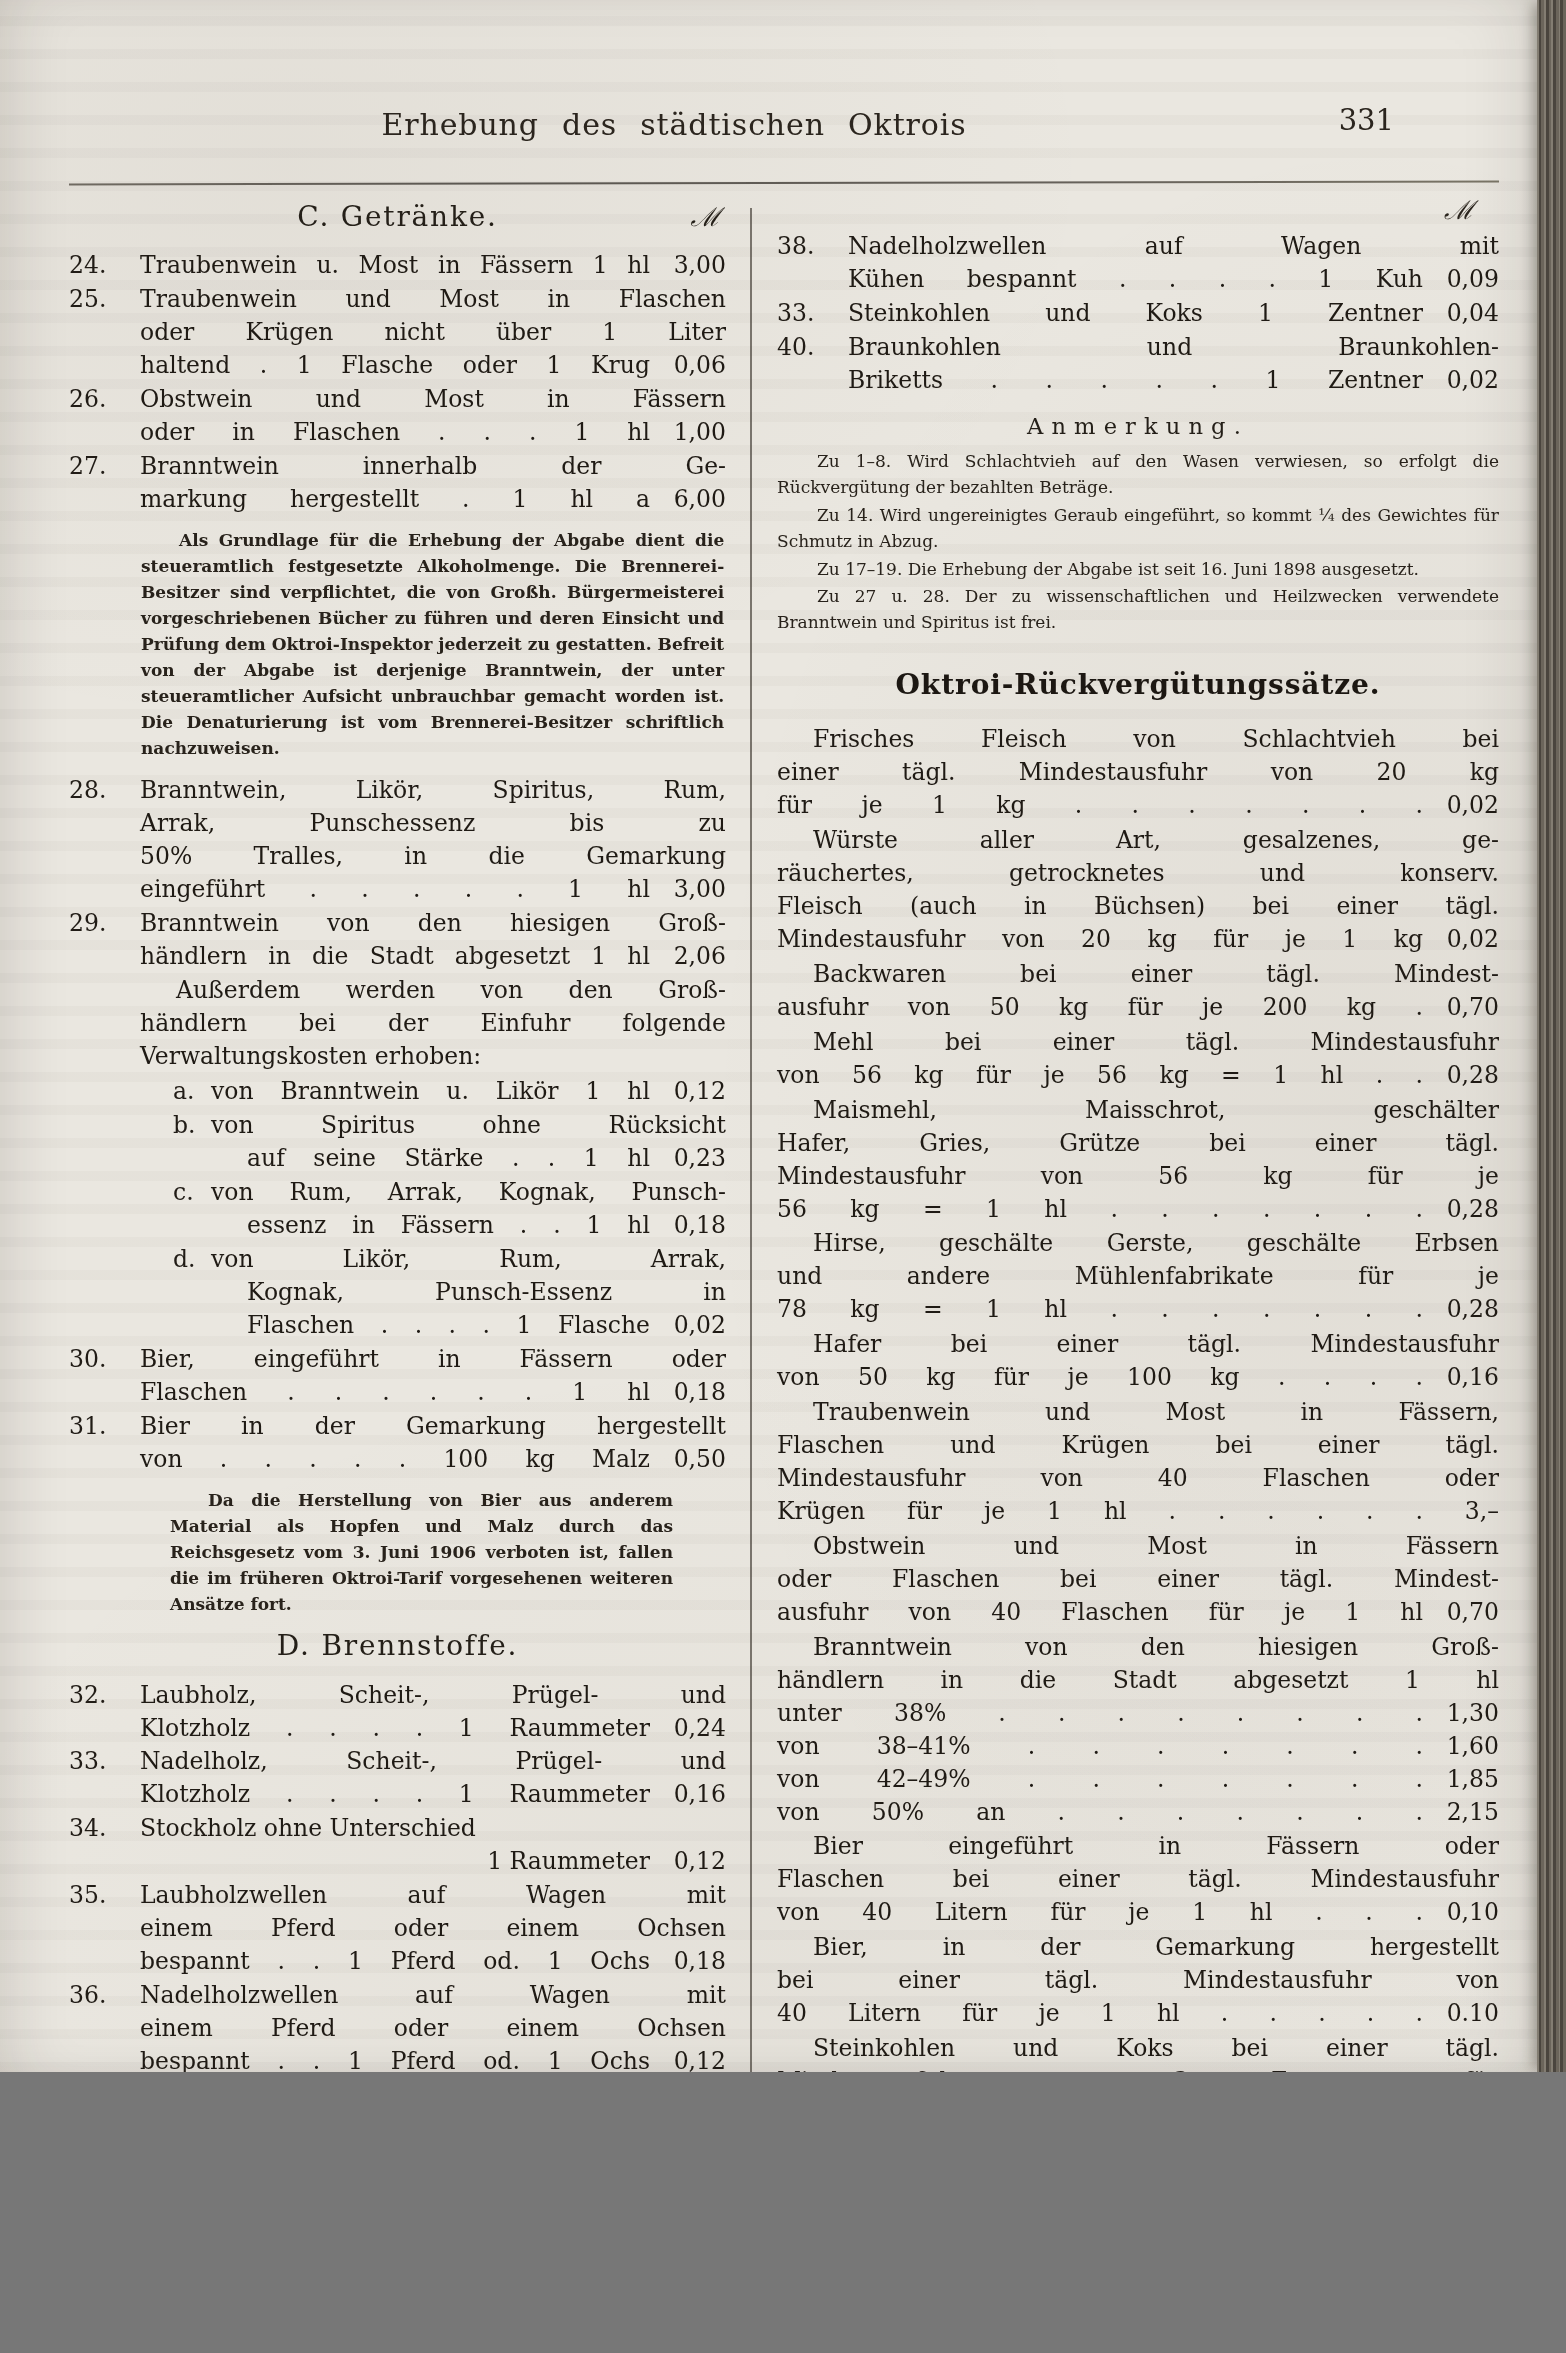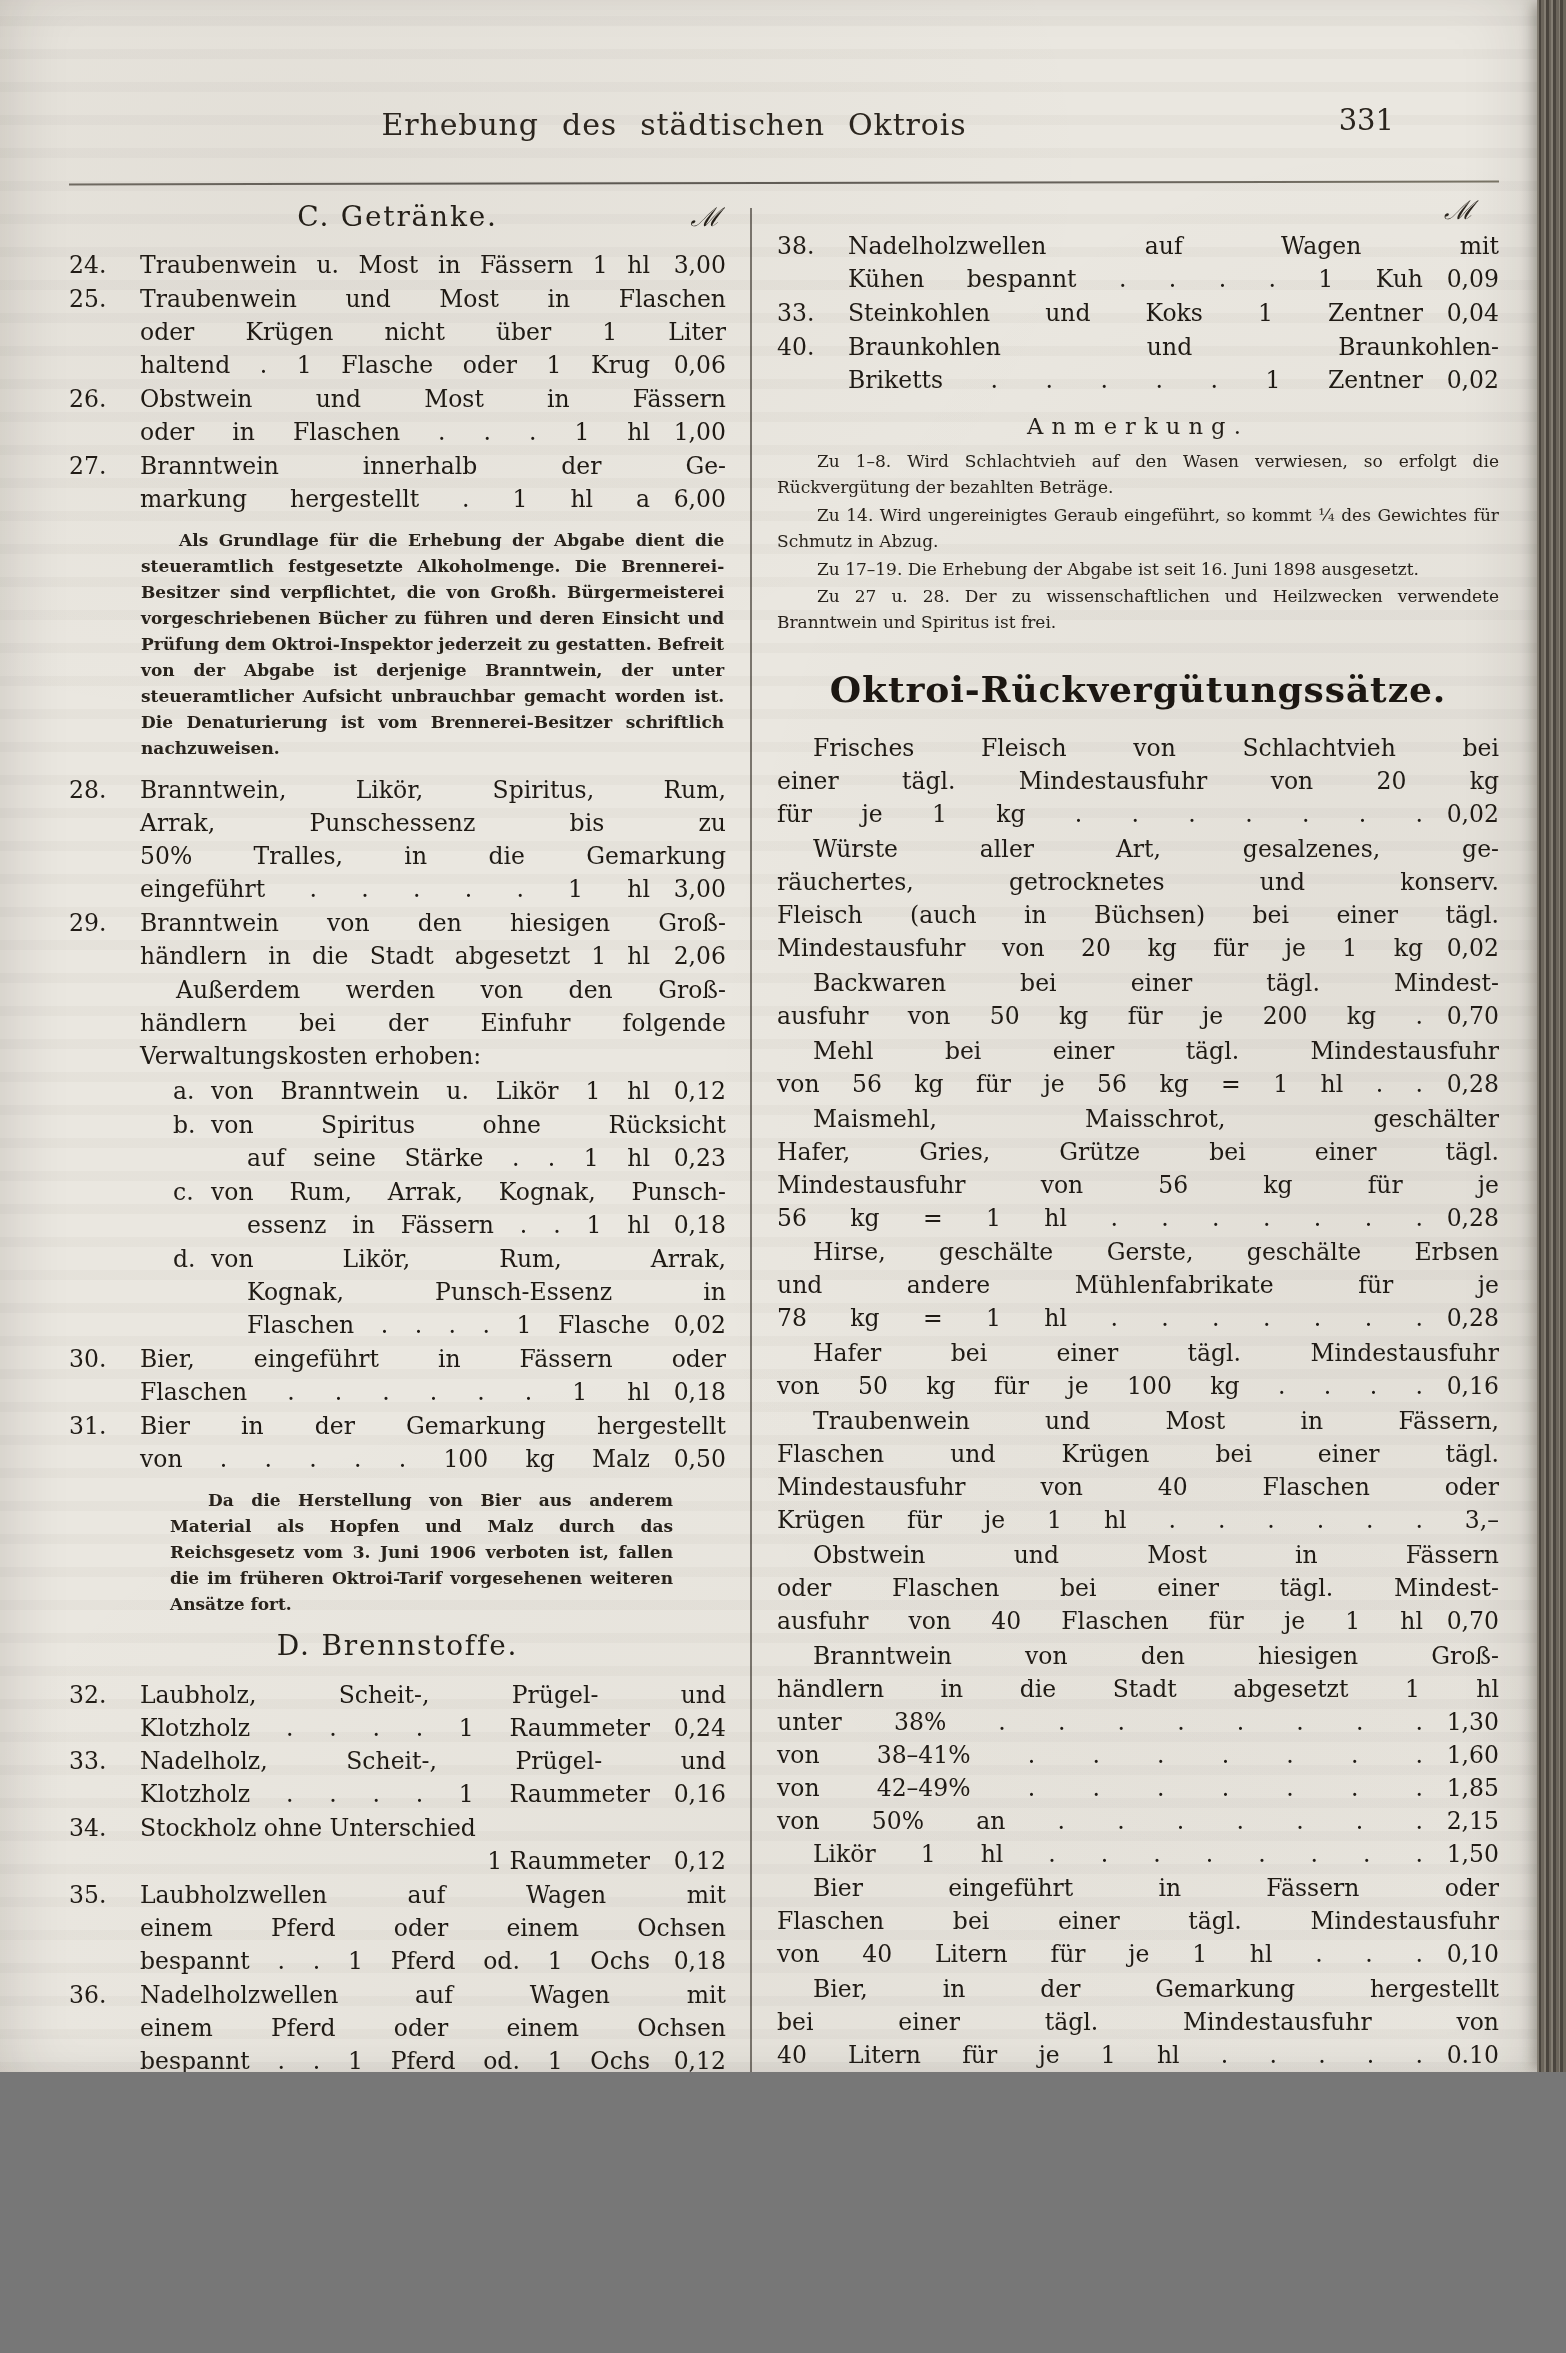--- a/index.html
+++ b/index.html
@@ -46,21 +46,21 @@
     box-shadow:-7.2px 0 12.7px -3.6px rgba(40,34,26,.35);
   }
   .col { position:absolute; top:191px; }
   .col.left  { left:69px;  width:657px; }
   .col.right { left:777px; width:722px; }
 
   
   .heading { position:relative; text-align:center; font-size:28px; letter-spacing:1.8px; margin:9px 0 16.3px; color:#241f18; }
   .heading .mark { position:absolute; right:5.4px; top:-1.8px; font-size:26px; font-style:italic; letter-spacing:0; }
   .markline { text-align:right; padding-right:25px; font-size:26px; font-style:italic; height:38px; color:#2b251e; }
-  .bigheading { text-align:center; font-weight:bold; font-size:36px; letter-spacing:0.9px; margin:33px 0 22px; color:#1c1712; }
+  .bigheading { text-align:center; font-weight:bold; font-size:28px; letter-spacing:0.9px; margin:33px 0 22px; color:#1c1712; }
   .spacedheading { text-align:center; font-size:22.6px; letter-spacing:8.1px; margin:16.3px 0 9px; color:#241f18; }
 
   .item { display:flex; margin:0.9px 0; }
   .item .num { flex:0 0 71px; font-size:23.5px; line-height:33px; }
   .item .body { flex:1 1 auto; min-width:0; }
   .sub { padding-left:104px; }
   .sub .num { flex:0 0 38px; }
   .para { padding-left:71px; margin:1.8px 0; }
 
   .line { display:flex; align-items:baseline; }
@@ -510,24 +510,20 @@
           <span class="price">1,60</span>
         </div>
         <div class="line">
           <span class="txt">von 42–49% . . . . . . .</span>
           <span class="price">1,85</span>
         </div>
         <div class="line">
           <span class="txt">von 50% an . . . . . . .</span>
           <span class="price">2,15</span>
         </div>
-        <div class="line">
-          <span class="txt ind1">Likör 1 hl . . . . . . . .</span>
-          <span class="price">1,50</span>
-        </div>
       </div>
       <div class="entry">
         <div class="line">
           <span class="txt ind1">Bier eingeführt in Fässern oder</span>
         </div>
         <div class="line">
           <span class="txt">Flaschen bei einer tägl. Mindestausfuhr</span>
         </div>
         <div class="line">
           <span class="txt">von 40 Litern für je 1 hl . . .</span>

